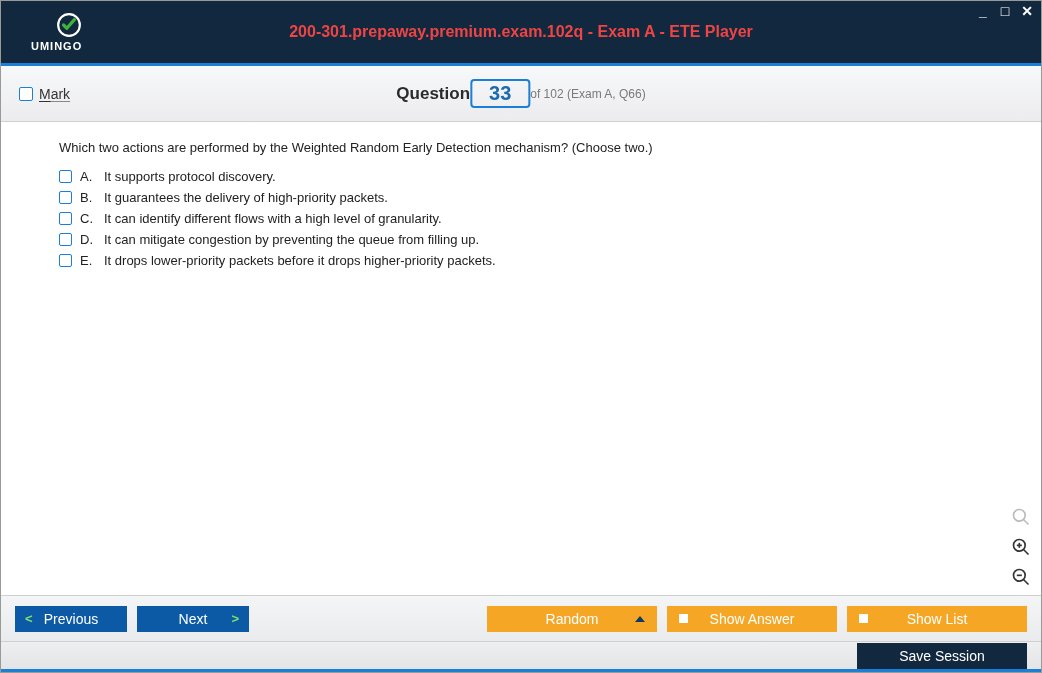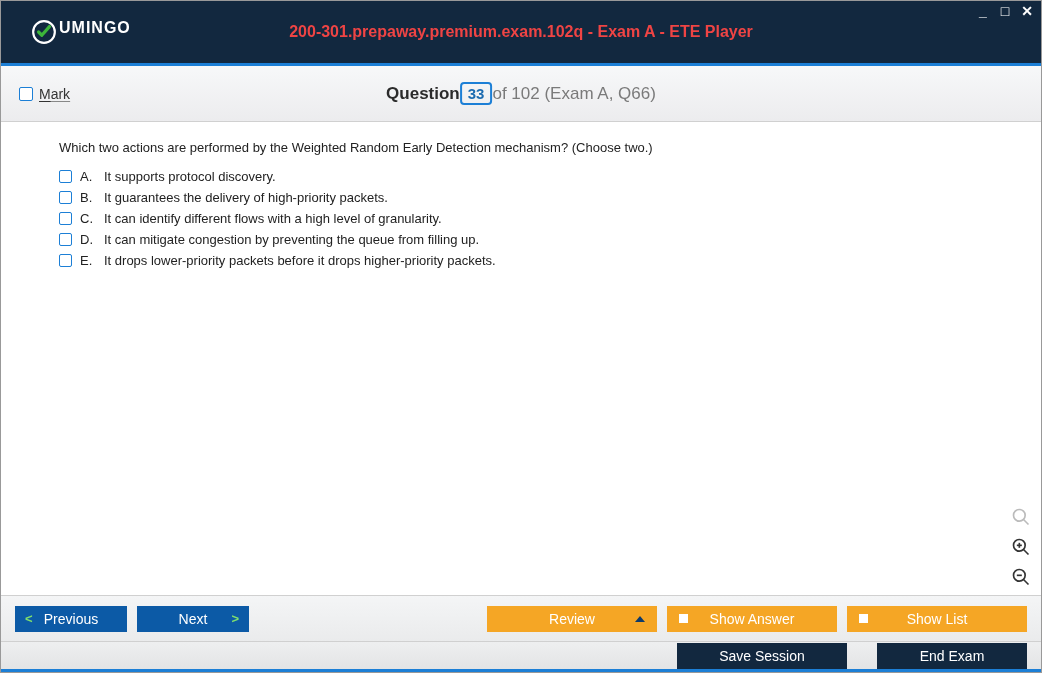--- a/index.html
+++ b/index.html
@@ -1,33 +1,33 @@
 <!DOCTYPE html>
 <html><head>
 <meta charset="utf-8">
 <style>
   * { box-sizing: border-box; margin: 0; padding: 0; }
   html, body { width: 1042px; height: 673px; overflow: hidden; font-family: Arial, Helvetica, sans-serif; background: #fff; }
   .window { width: 1042px; height: 673px; border: 1px solid #999; position: relative; display: flex; flex-direction: column; background: #fff; }
   .titlebar { background: #12283f; height: 62px; display: flex; align-items: center; color: #fff; position: relative; }
-  .logo { margin-left: 30px; display: flex; align-items: flex-start; gap: 2px; font-weight: bold; font-size: 16px; letter-spacing: 1px; }
+  .logo { margin-left: 30px; display: flex; align-items: flex-end; gap: 2px; font-weight: bold; font-size: 11px; letter-spacing: 1px; flex-direction: column; }
   .logo svg { width: 26px; height: 26px; }
   .title-text { position: absolute; left: 50%; transform: translateX(-50%); font-size: 16px; font-weight: bold; color: #ef4444; }
   .win-controls { position: absolute; right: 6px; top: 2px; display: flex; gap: 6px; color: #fff; font-size: 14px; font-weight: bold; }
   .win-controls span { cursor: pointer; width: 16px; text-align: center; }
   .accent-line { height: 3px; background: #1c7fd6; }
   .subbar { background: linear-gradient(#f7f8f9,#ececee); height: 56px; border-bottom: 1px solid #d0d0d0; display: flex; align-items: center; position: relative; padding: 0 18px; }
   .mark-wrap { display: flex; align-items: center; gap: 6px; color: #333; font-size: 14px; }
   .mark-wrap input { width: 14px; height: 14px; }
   .mark-wrap label { text-decoration: underline; text-underline-offset: 2px; text-decoration-color: #888; }
   .mark-wrap label::first-letter { text-decoration: underline; }
   .q-center { position: absolute; left: 50%; transform: translateX(-50%); font-size: 16px; color: #555; display: flex; align-items: center; }
   .q-center .q-label { font-weight: bold; color: #2b2b2b; font-size: 17px; }
-  .q-num-box { border: 2px solid #1c7fd6; border-radius: 4px; padding: 1px 6px; font-weight: bold; color: #1c6bb0; font-size: 15px; }
-  .q-rest { color: #7a7a7a; font-size: 17px; }
+  .q-num-box { border: 2px solid #1c7fd6; border-radius: 4px; padding: 1px 17px; font-weight: bold; color: #1c6bb0; font-size: 20px; }
+  .q-rest { color: #7a7a7a; font-size: 12px; }
   .content { flex: 1; padding: 18px 16px; font-size: 13px; color: #222; position: relative; margin-left: 42px; }
   .question-text { margin-bottom: 14px; }
   .options { display: flex; flex-direction: column; gap: 6px; }
   .opt { display: flex; align-items: center; gap: 8px; }
   .opt input { width: 13px; height: 13px; border: 1.5px solid #1c7fd6; }
   .opt .letter { width: 16px; }
   .side-tools { position: absolute; right: 8px; bottom: 6px; display: flex; flex-direction: column; gap: 6px; align-items: center; }
   .side-tools .tool { width: 24px; height: 24px; display: flex; align-items: center; justify-content: center; cursor: pointer; color: #555; }
   .footer1 { background: linear-gradient(#f4f5f6,#eaebec); height: 46px; border-top: 1px solid #d0d0d0; display: flex; align-items: center; padding: 0 14px; gap: 10px; }
   .footer2 { background: linear-gradient(#eeeff0,#e3e4e5); height: 28px; border-top: 1px solid #d0d0d0; display: flex; align-items: center; justify-content: flex-end; padding: 0 14px; gap: 30px; }
@@ -137,36 +137,33 @@
     <div class="btn btn-blue">
       <span class="chev left">&lt;</span>
       <span>Previous</span>
     </div>
     <div class="btn btn-blue">
       <span>Next</span>
       <span class="chev right">&gt;</span>
     </div>
     <div class="spacer"></div>
     <div class="btn btn-orange">
-      <span>Review</span>
+      <span>Random</span>
       <span class="tri"></span>
     </div>
     <div class="btn btn-orange">
       <span class="mini-sq"></span>
       <span>Show Answer</span>
     </div>
     <div class="btn btn-orange" style="width:180px">
       <span class="mini-sq"></span>
       <span>Show List</span>
     </div>
   </div>
 
   <div class="footer2">
     <div class="btn btn-navy">
       <span>Save Session</span>
     </div>
-    <div class="btn btn-navy" style="width:150px">
-      <span>End Exam</span>
-    </div>
   </div>
 
   <div class="bottom-line"></div>
 </div>
 
 </body></html>

